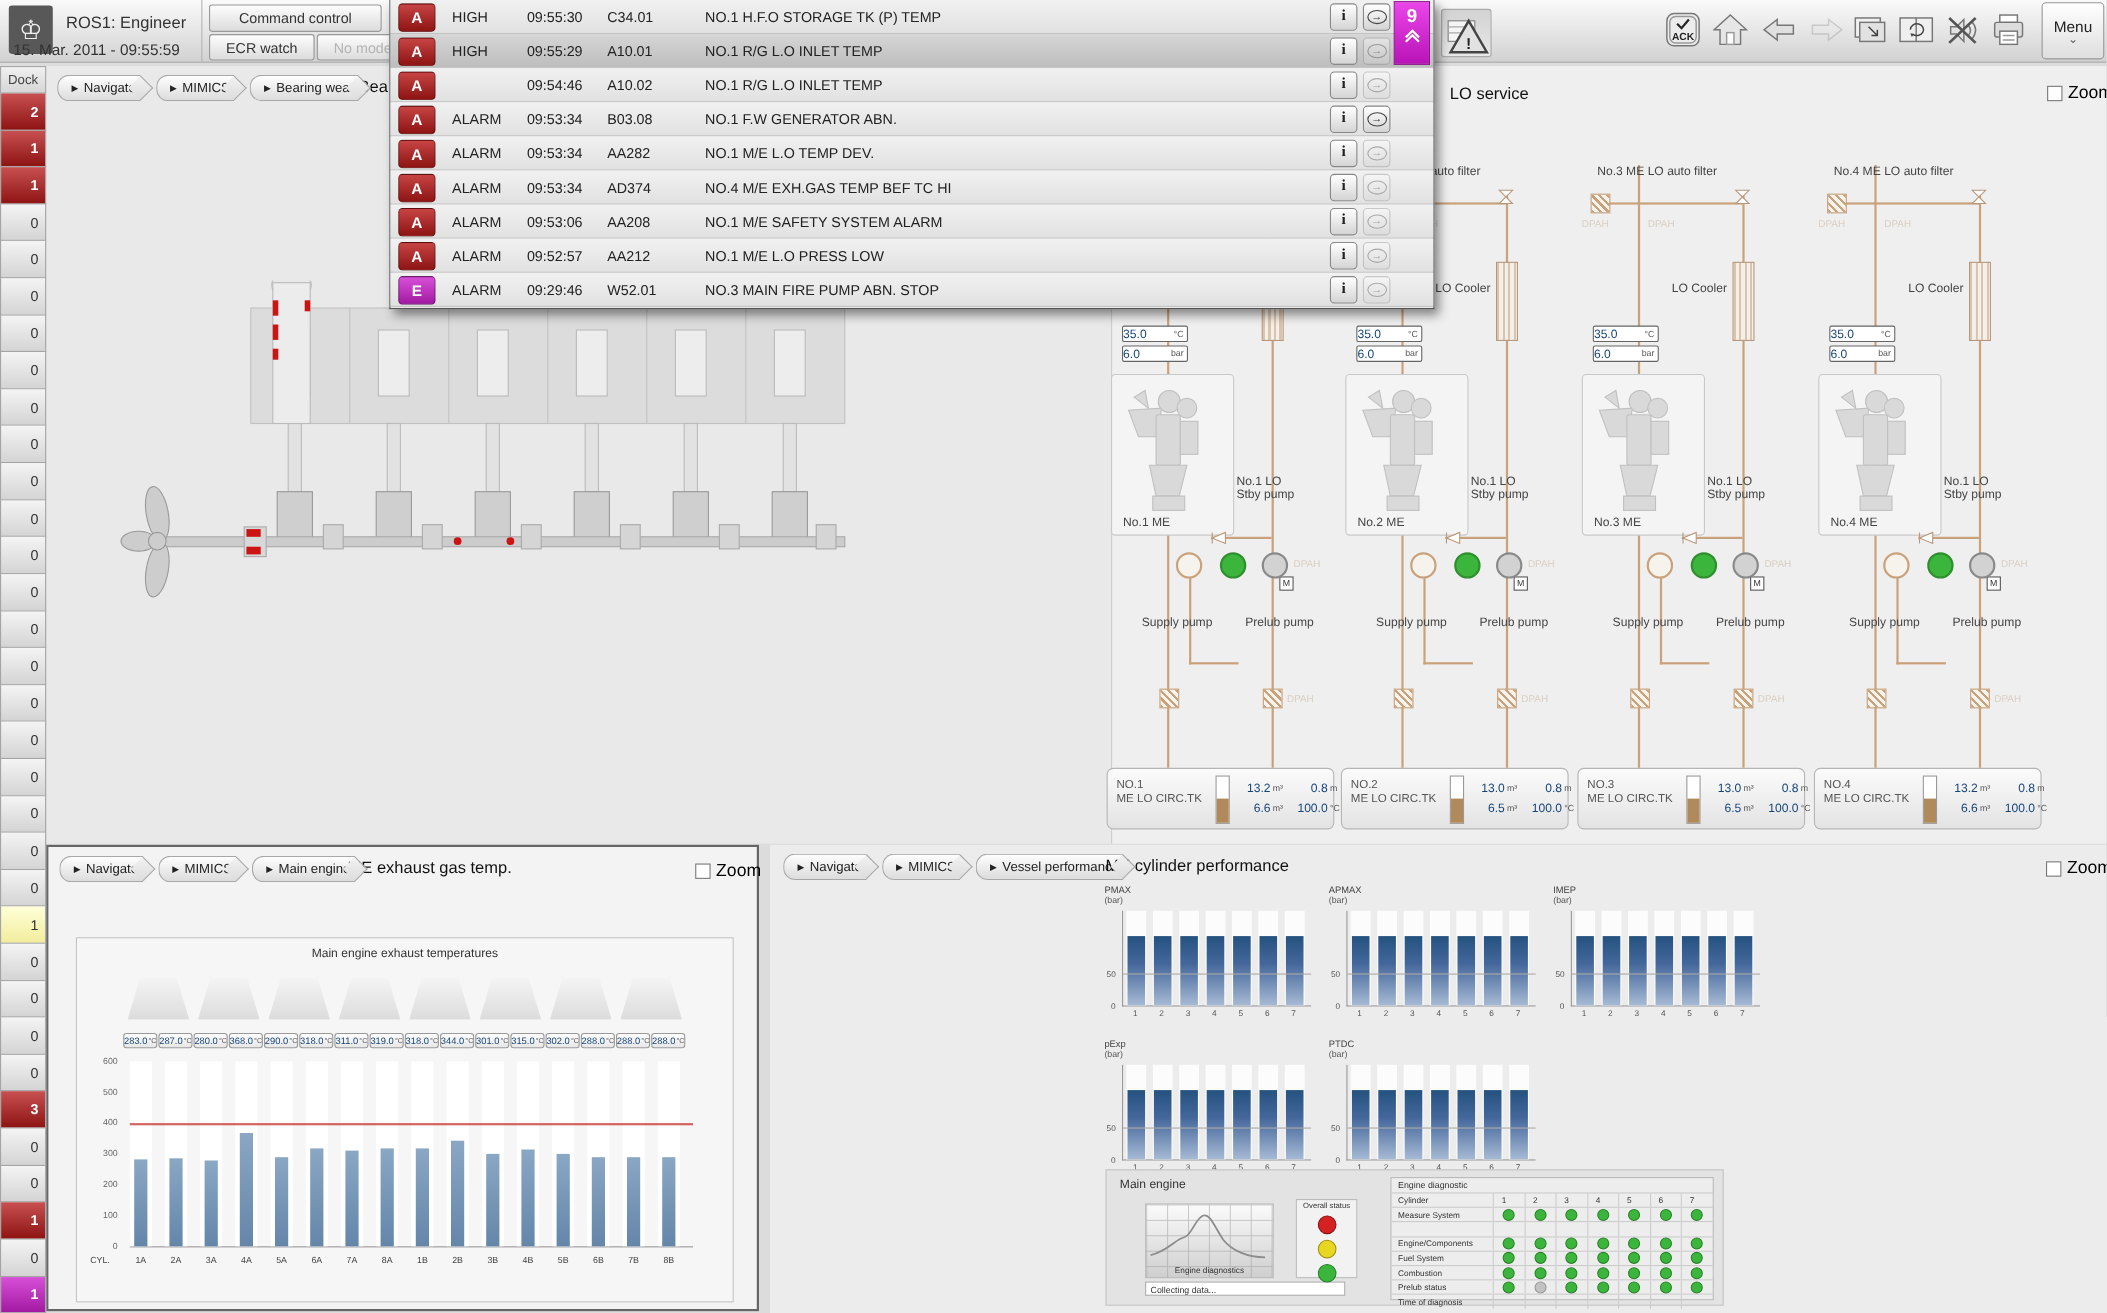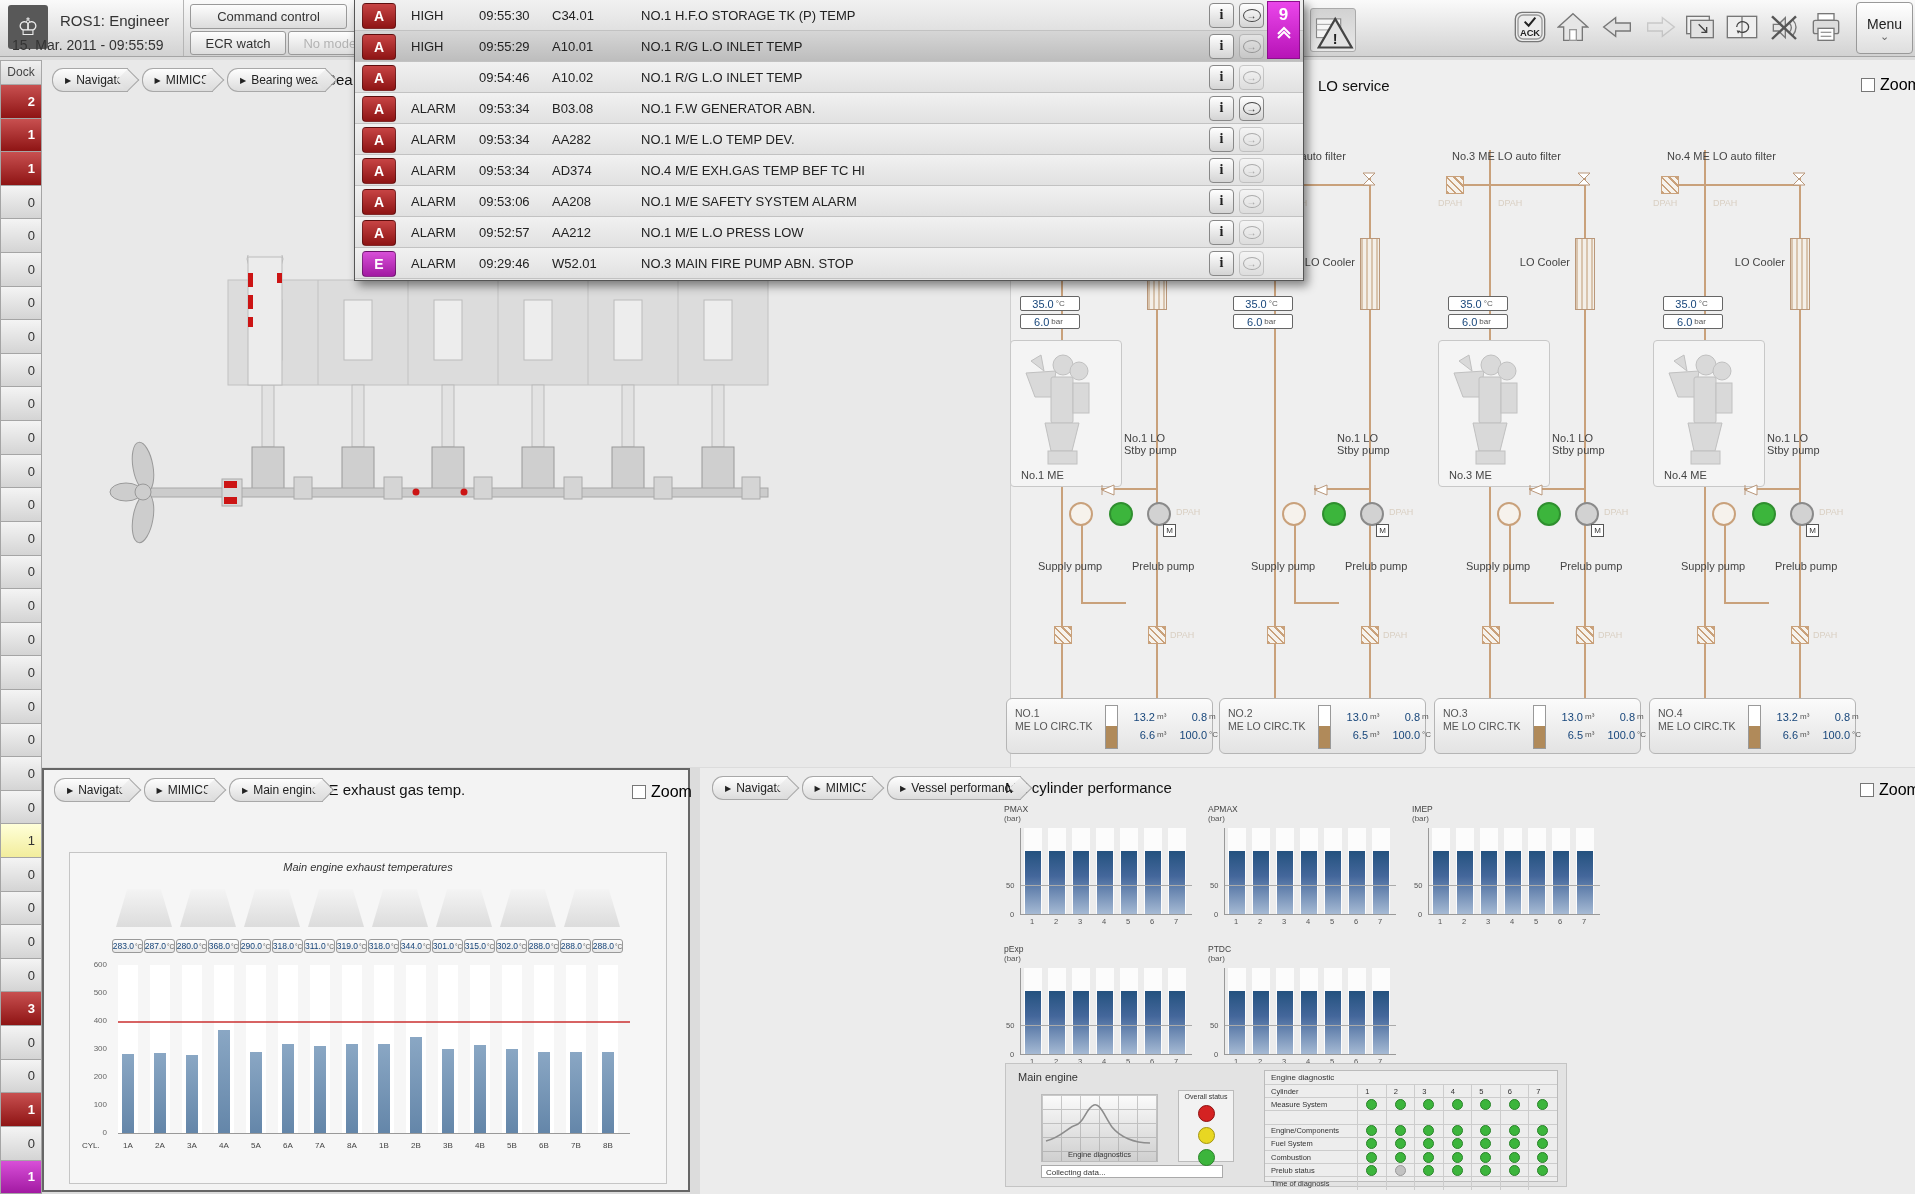--- a/index.html
+++ b/index.html
@@ -91,21 +91,21 @@
   .pipe{position:absolute;background:#c9a17b;}
   .pipe.v{width:2px;} .pipe.h{height:2px;}
   .hatch{position:absolute;width:16px;height:16px;border:1px solid #c9a17b;background:
          repeating-linear-gradient(45deg,#c9a17b 0 2px,#f6f2ec 2px 5px);}
   .dpah{position:absolute;font-size:9px;color:#d9cfc2;}
   .lbl{position:absolute;font-size:11px;color:#444;white-space:nowrap;}
   .xvalve,.chkvalve{position:absolute;}
   .cooler{position:absolute;width:18px;height:70px;border:1px solid #b9977a;background:
           repeating-linear-gradient(90deg,#d9c4ad 0 2px,#f4efe8 2px 5px);}
   .vbox{position:absolute;width:60px;height:15px;border:1px solid #666;border-radius:2px;background:#fff;
-        display:flex;align-items:center;justify-content:center;padding-right:3px;box-sizing:border-box;}
+        display:flex;align-items:center;justify-content:space-between;padding-right:3px;box-sizing:border-box;}
   .vbox .v{font-size:11px;color:#16457a;} .vbox .u{font-size:8px;color:#555;margin-left:2px;}
   .engine-box{position:absolute;width:110px;height:145px;background:#f4f4f4;border:1px solid #c8c8c8;
               border-radius:4px;}
   .eng-name{position:absolute;left:10px;bottom:5px;font-size:11px;color:#444;}
   .pump{position:absolute;width:24px;height:24px;border-radius:50%;box-sizing:border-box;}
   .pump.outline{border:2px solid #c9a17b;background:#f6f2ec;}
   .pump.green{border:2px solid #2f8f2f;background:#3cb53c;}
   .pump.gray{border:2px solid #8a8a8a;background:#d2d2d2;}
   .mbox{position:absolute;width:11px;height:11px;border:1px solid #555;background:#fff;font-size:8px;
         text-align:center;line-height:11px;color:#333;}
@@ -113,21 +113,21 @@
         border-radius:6px;background:linear-gradient(#fbfbfb,#e3e3e3);}
   .tank-name{position:absolute;left:8px;top:8px;font-size:10.5px;color:#555;line-height:13px;}
   .gauge{position:absolute;left:98px;top:6px;width:11px;height:42px;border:1px solid #999;background:#fff;}
   .gauge-fill{position:absolute;left:0;right:0;bottom:0;height:52%;background:#b08a5a;}
   .tank-vals{position:absolute;left:114px;top:9px;font-size:11px;}
   .tv-row{display:flex;align-items:flex-end;line-height:18px;}
   .tv{color:#16457a;width:34px;text-align:right;} .tu{color:#555;font-size:8px;width:16px;padding-left:2px;}
   
   .echart{position:absolute;left:25px;top:82px;width:596px;height:330px;background:#f6f6f6;
           border:1px solid #c5c5c5;}
-  .ec-title{position:absolute;top:8px;width:100%;text-align:center;font-size:11px;color:#333;font-style:italic;}
+  .ec-title{position:absolute;top:8px;width:100%;text-align:center;font-size:11px;color:#333;}
   .etraps{position:absolute;left:46px;top:36px;width:504px;display:flex;gap:8px;}
   .trap{width:56px;height:38px;background:linear-gradient(#f4f4f4,#dcdcdc);
         clip-path:polygon(20% 0,80% 0,100% 100%,0 100%);}
   .eboxes{position:absolute;left:42px;top:86px;display:flex;gap:1px;}
   .ebox{width:31px;height:14px;border:1px solid #999;border-radius:3px;box-sizing:border-box;
         background:linear-gradient(#fdfdfd,#e7e7e7);display:flex;align-items:center;justify-content:center;}
   .ebox .v{font-size:8.5px;color:#16457a;} .ebox .u{font-size:6.5px;color:#555;margin-left:1px;}
   .eyticks{position:absolute;left:0;top:107px;width:42px;height:178px;display:flex;flex-direction:column;
            justify-content:space-between;}
   .eyticks span{font-size:8px;color:#666;text-align:right;padding-right:5px;height:10px;}
@@ -604,20 +604,35 @@
       <div class="lbl" style="left:58px;top:106px;width:78px;text-align:right">LO Cooler</div>
       <div class="cooler" style="left:141px;top:88px"></div>
       <div class="vbox" style="left:14px;top:146px">
         <span class="v">35.0</span>
         <span class="u">°C</span>
       </div>
       <div class="vbox" style="left:14px;top:164px">
         <span class="v">6.0</span>
         <span class="u">bar</span>
       </div>
+      <div class="engine-box" style="left:4px;top:190px">
+        <svg viewBox="0 0 100 130" width="100" height="130">
+          <g fill="#d9d9d9" stroke="#c0c0c0">
+            <path d="M15 32 L45 30 L41 56 L24 56 Z"></path>
+            <circle cx="52" cy="24" r="10"></circle>
+            <circle cx="68" cy="30" r="9"></circle>
+            <rect x="40" y="36" width="22" height="46" rx="2"></rect>
+            <rect x="62" y="42" width="16" height="30"></rect>
+            <path d="M34 82 L68 82 L61 110 L40 110 Z"></path>
+            <rect x="37" y="110" width="29" height="13"></rect>
+            <path d="M20 20 L30 14 L33 30 Z"></path>
+          </g>
+        </svg>
+        <div class="eng-name">No.2 ME</div>
+      </div>
       <div class="lbl" style="left:118px;top:282px">
         <div>No.1 LO</div>
         <div>Stby pump</div>
       </div>
       <div class="chkvalve" style="left:92px;top:332px">
         <svg width="18" height="12">
           <path d="M16 1 L16 11 L4 6 Z" fill="#fff" stroke="#b9977a"></path>
           <line x1="4" y1="1" x2="4" y2="11" stroke="#b9977a"></line>
         </svg>
       </div>

